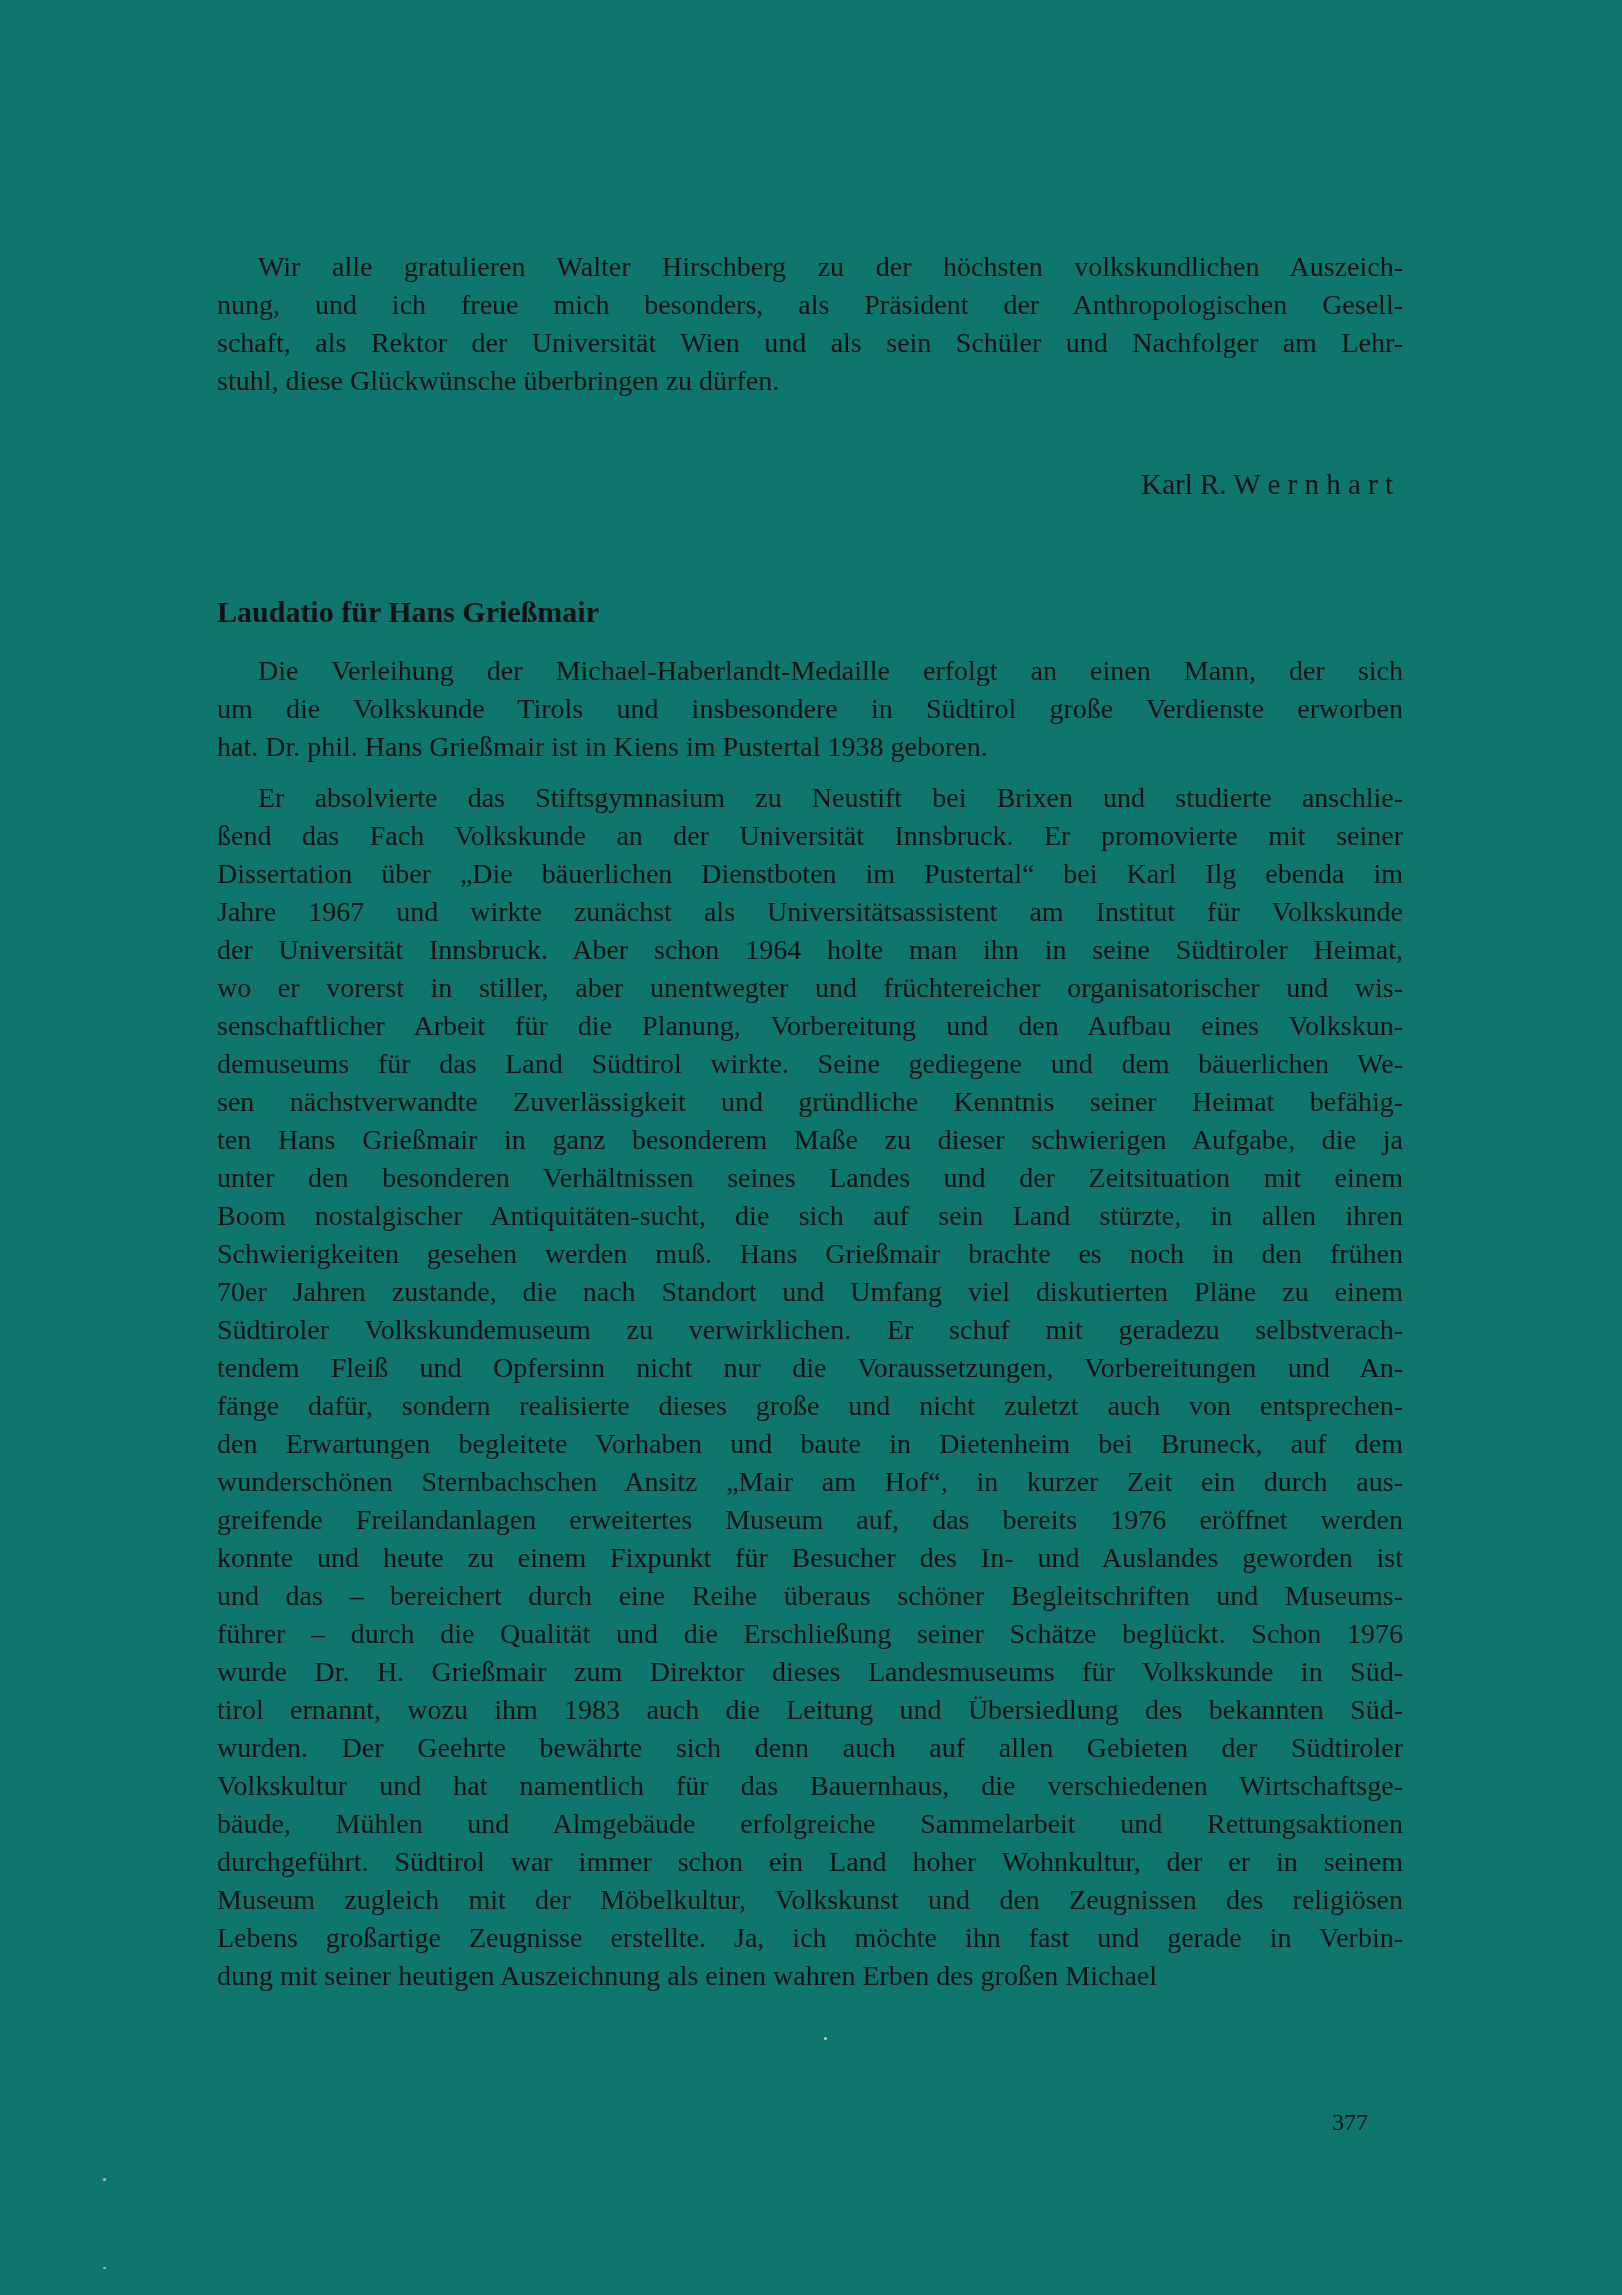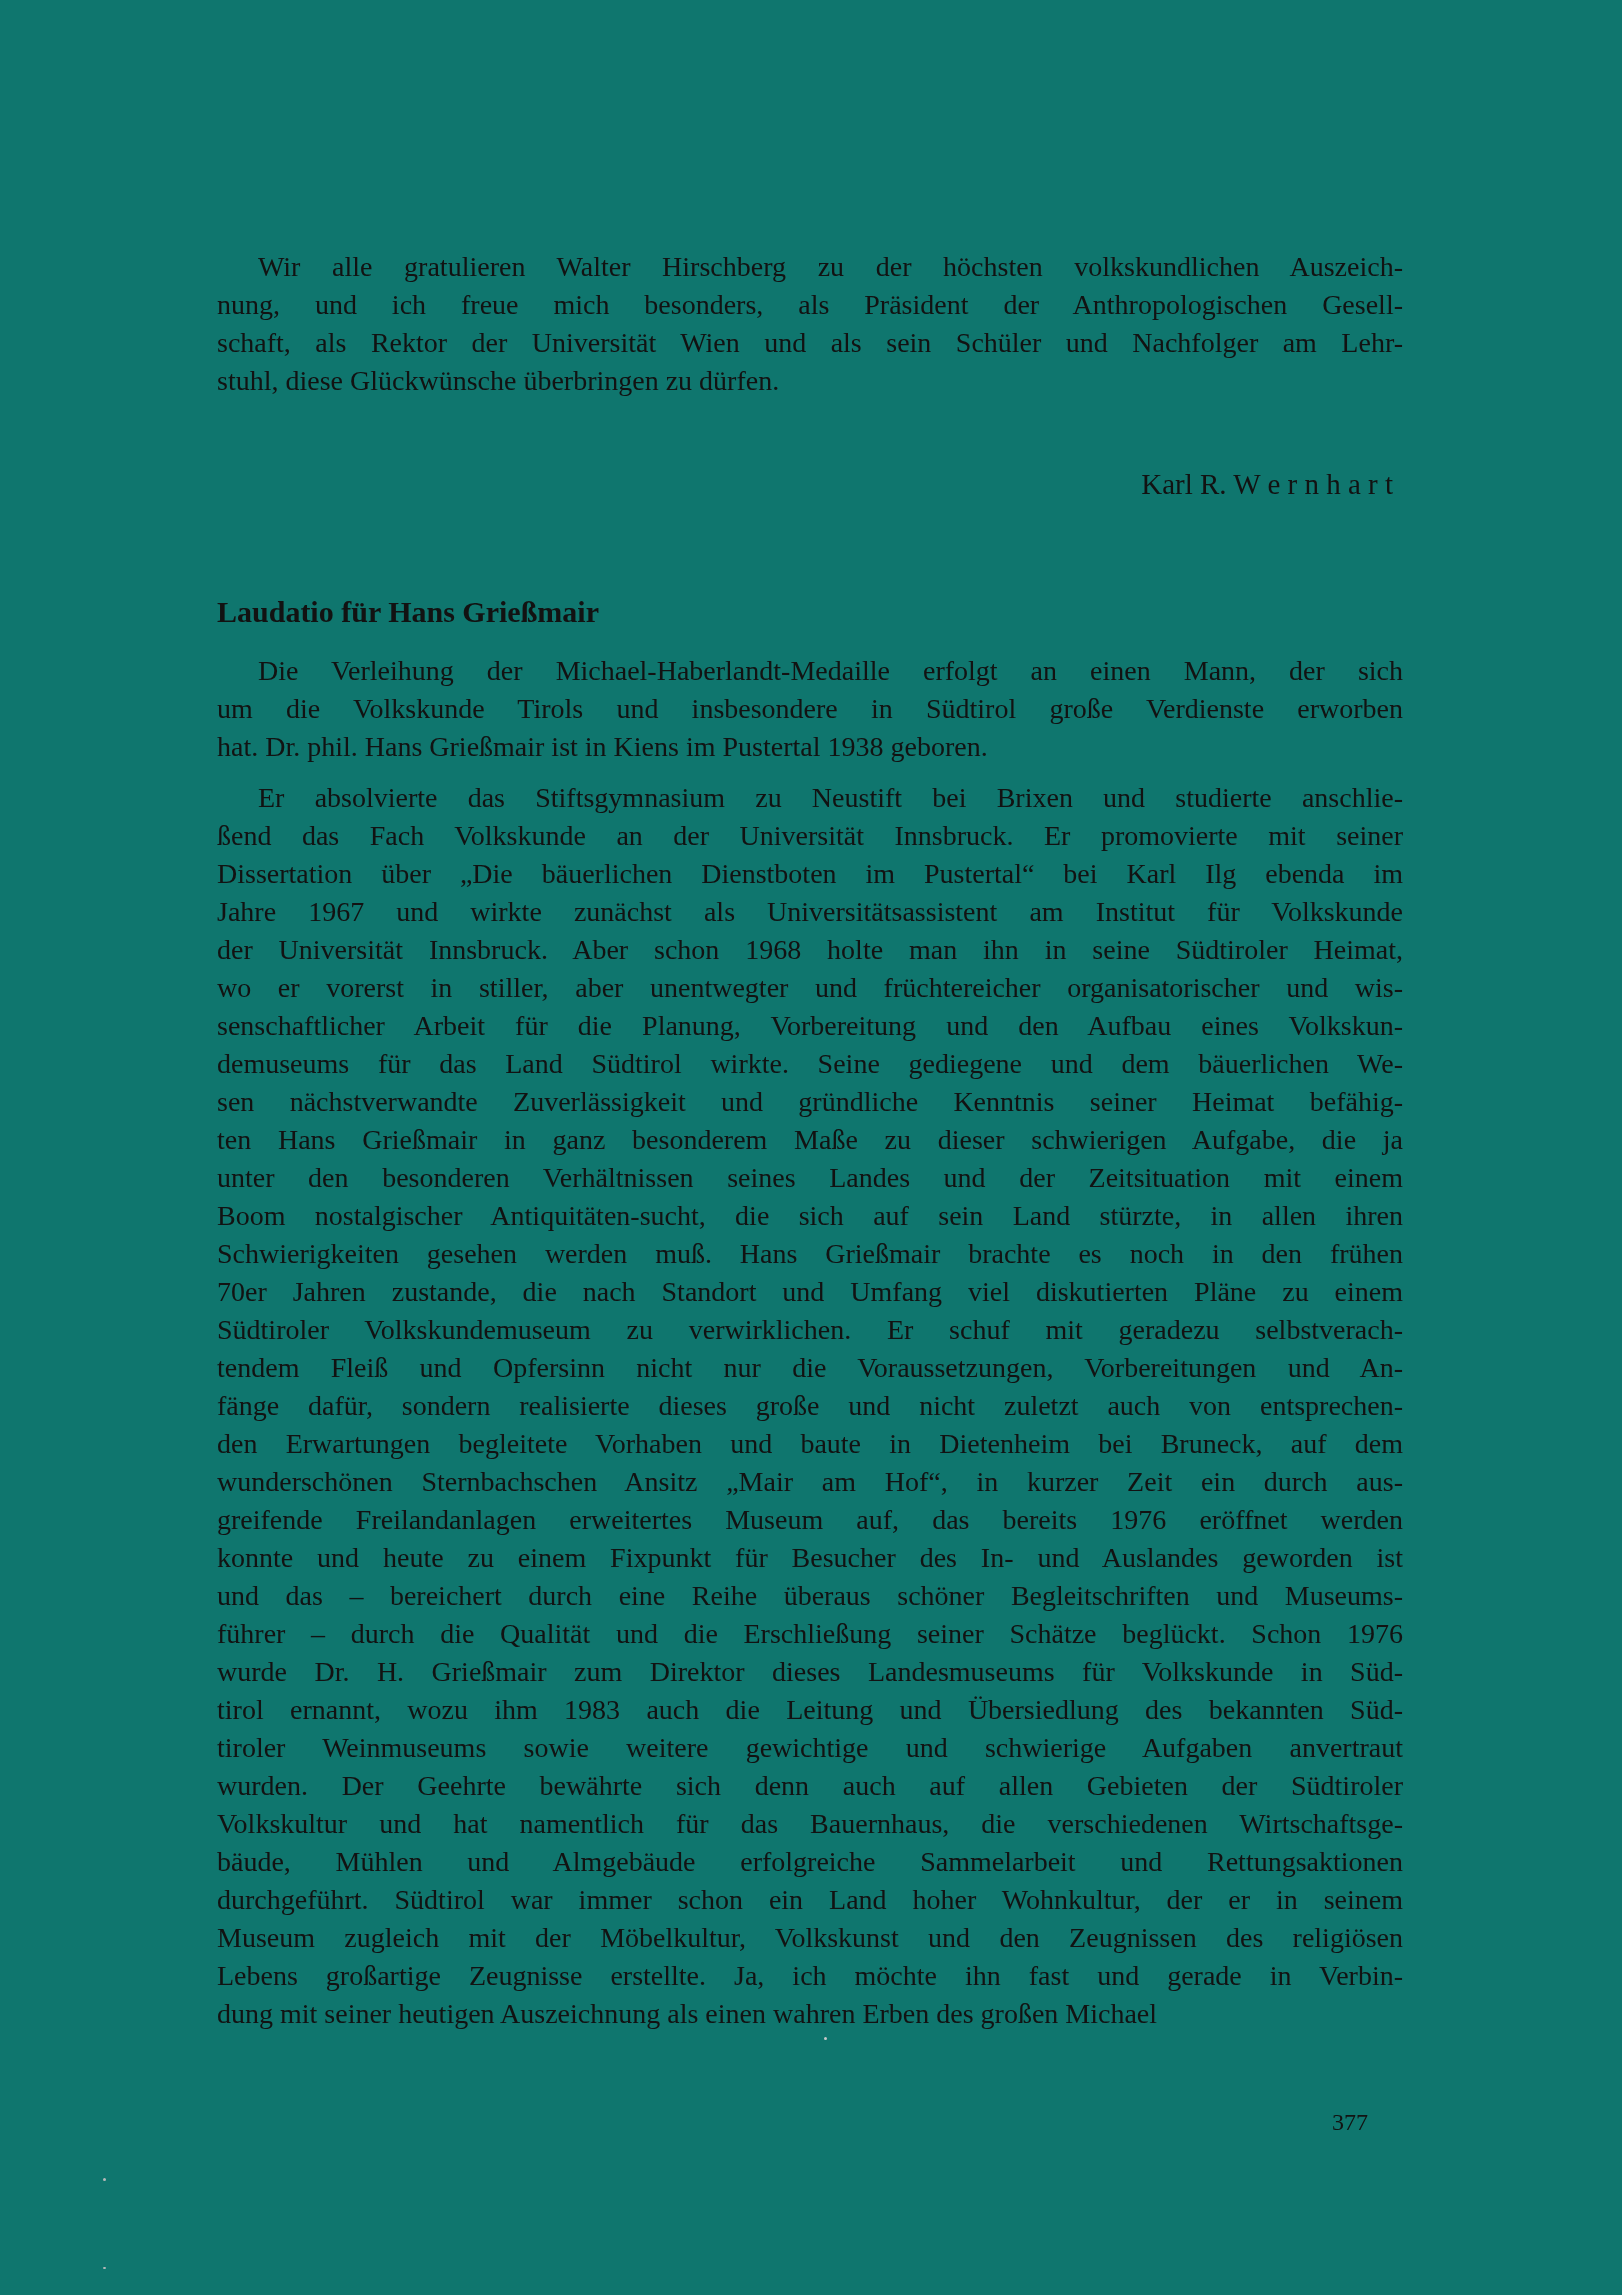--- a/index.html
+++ b/index.html
@@ -88,42 +88,41 @@
       <div class="line first">Die Verleihung der Michael-Haberlandt-Medaille erfolgt an einen Mann, der sich</div>
       <div class="line">um die Volkskunde Tirols und insbesondere in Südtirol große Verdienste erworben</div>
       <div class="line last">hat. Dr. phil. Hans Grießmair ist in Kiens im Pustertal 1938 geboren.</div>
     </div>
 
   <div class="textblock para3">
       <div class="line first">Er absolvierte das Stiftsgymnasium zu Neustift bei Brixen und studierte anschlie-</div>
       <div class="line">ßend das Fach Volkskunde an der Universität Innsbruck. Er promovierte mit seiner</div>
       <div class="line">Dissertation über „Die bäuerlichen Dienstboten im Pustertal“ bei Karl Ilg ebenda im</div>
       <div class="line">Jahre 1967 und wirkte zunächst als Universitätsassistent am Institut für Volkskunde</div>
-      <div class="line">der Universität Innsbruck. Aber schon 1968 holte man ihn in seine Südtiroler Heimat,</div>
+      <div class="line">der Universität Innsbruck. Aber schon 1964 holte man ihn in seine Südtiroler Heimat,</div>
       <div class="line">wo er vorerst in stiller, aber unentwegter und früchtereicher organisatorischer und wis-</div>
       <div class="line">senschaftlicher Arbeit für die Planung, Vorbereitung und den Aufbau eines Volkskun-</div>
       <div class="line">demuseums für das Land Südtirol wirkte. Seine gediegene und dem bäuerlichen We-</div>
       <div class="line">sen nächstverwandte Zuverlässigkeit und gründliche Kenntnis seiner Heimat befähig-</div>
       <div class="line">ten Hans Grießmair in ganz besonderem Maße zu dieser schwierigen Aufgabe, die ja</div>
       <div class="line">unter den besonderen Verhältnissen seines Landes und der Zeitsituation mit einem</div>
       <div class="line">Boom nostalgischer Antiquitäten-sucht, die sich auf sein Land stürzte, in allen ihren</div>
       <div class="line">Schwierigkeiten gesehen werden muß. Hans Grießmair brachte es noch in den frühen</div>
       <div class="line">70er Jahren zustande, die nach Standort und Umfang viel diskutierten Pläne zu einem</div>
       <div class="line">Südtiroler Volkskundemuseum zu verwirklichen. Er schuf mit geradezu selbstverach-</div>
       <div class="line">tendem Fleiß und Opfersinn nicht nur die Voraussetzungen, Vorbereitungen und An-</div>
       <div class="line">fänge dafür, sondern realisierte dieses große und nicht zuletzt auch von entsprechen-</div>
       <div class="line">den Erwartungen begleitete Vorhaben und baute in Dietenheim bei Bruneck, auf dem</div>
       <div class="line">wunderschönen Sternbachschen Ansitz „Mair am Hof“, in kurzer Zeit ein durch aus-</div>
       <div class="line">greifende Freilandanlagen erweitertes Museum auf, das bereits 1976 eröffnet werden</div>
       <div class="line">konnte und heute zu einem Fixpunkt für Besucher des In- und Auslandes geworden ist</div>
       <div class="line">und das – bereichert durch eine Reihe überaus schöner Begleitschriften und Museums-</div>
       <div class="line">führer – durch die Qualität und die Erschließung seiner Schätze beglückt. Schon 1976</div>
       <div class="line">wurde Dr. H. Grießmair zum Direktor dieses Landesmuseums für Volkskunde in Süd-</div>
       <div class="line">tirol ernannt, wozu ihm 1983 auch die Leitung und Übersiedlung des bekannten Süd-</div>
-      <div class="line">tiroler Weinmuseums sowie weitere gewichtige und schwierige Aufgaben anvertraut</div>
       <div class="line">wurden. Der Geehrte bewährte sich denn auch auf allen Gebieten der Südtiroler</div>
       <div class="line">Volkskultur und hat namentlich für das Bauernhaus, die verschiedenen Wirtschaftsge-</div>
       <div class="line">bäude, Mühlen und Almgebäude erfolgreiche Sammelarbeit und Rettungsaktionen</div>
       <div class="line">durchgeführt. Südtirol war immer schon ein Land hoher Wohnkultur, der er in seinem</div>
       <div class="line">Museum zugleich mit der Möbelkultur, Volkskunst und den Zeugnissen des religiösen</div>
       <div class="line">Lebens großartige Zeugnisse erstellte. Ja, ich möchte ihn fast und gerade in Verbin-</div>
       <div class="line last">dung mit seiner heutigen Auszeichnung als einen wahren Erben des großen Michael</div>
     </div>
 
   <div class="page-number">377</div>

